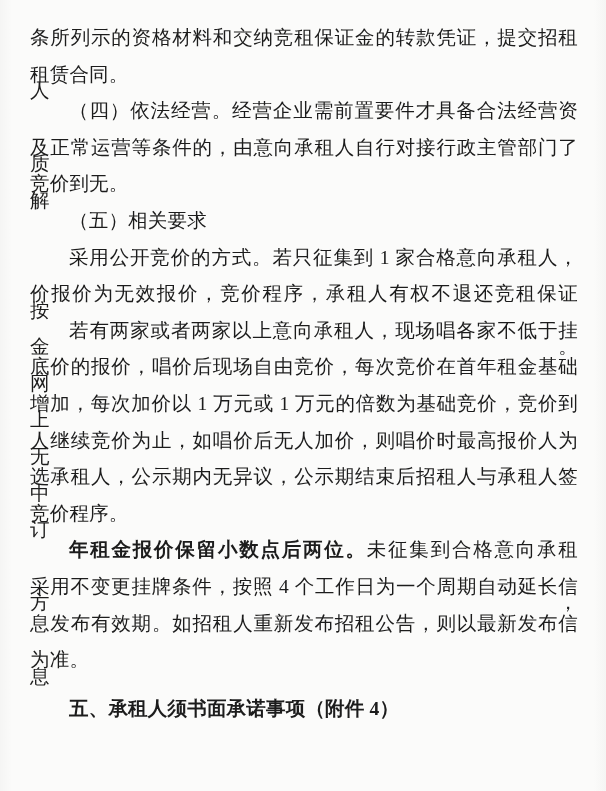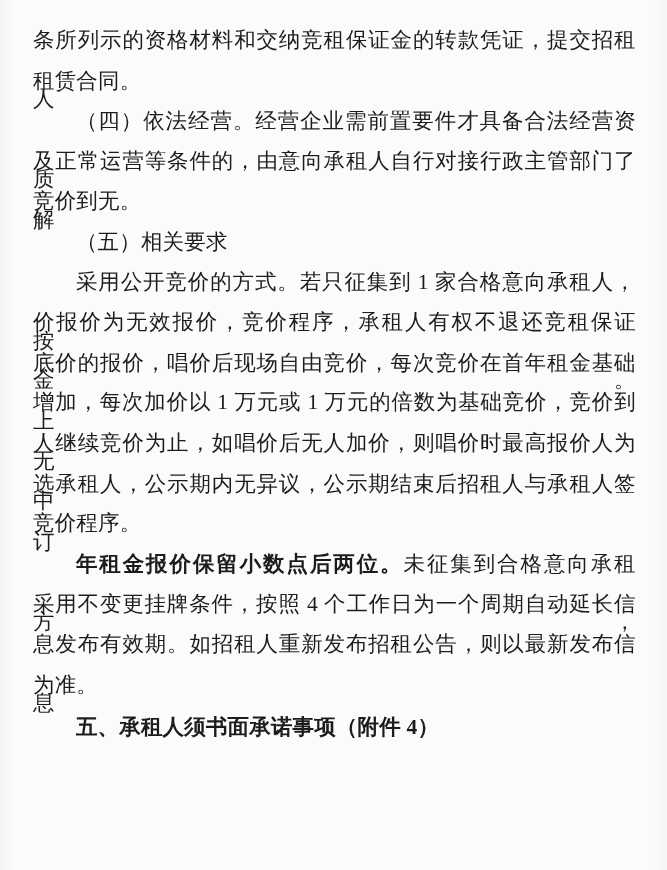--- a/index.html
+++ b/index.html
@@ -30,21 +30,21 @@
     overflow: visible;
   }
   .line.full {
     white-space: normal;
     text-align-last: justify;
   }
   .line.ind {
     text-indent: 2em;
   }
   .line.last-heading {
-    margin-top: 2px;
+    margin-top: 12px;
   }
   .seg-b {
     font-weight: 700;
   }
 </style>
 </head>
 <body>
 
 <div class="page">
 
@@ -58,20 +58,21 @@
 
   <div class="line"><span class="seg-b"></span><span class="seg">竞价到无。</span></div>
 
   <div class="line ind"><span class="seg-b"></span><span class="seg">（五）相关要求</span></div>
 
   <div class="line full ind"><span class="seg-b"></span><span class="seg">采用公开竞价的方式。若只征集到 1 家合格意向承租人，按</span></div>
 
 
   <div class="line full"><span class="seg-b"></span><span class="seg">价报价为无效报价，竞价程序，承租人有权不退还竞租保证金。</span></div>
 
+  <div class="line full ind"><span class="seg-b"></span><span class="seg">若有两家或者两家以上意向承租人，现场唱各家不低于挂网</span></div>
 
   <div class="line full"><span class="seg-b"></span><span class="seg">底价的报价，唱价后现场自由竞价，每次竞价在首年租金基础上</span></div>
 
   <div class="line full"><span class="seg-b"></span><span class="seg">增加，每次加价以 1 万元或 1 万元的倍数为基础竞价，竞价到无</span></div>
 
   <div class="line full"><span class="seg-b"></span><span class="seg">人继续竞价为止，如唱价后无人加价，则唱价时最高报价人为中</span></div>
 
   <div class="line full"><span class="seg-b"></span><span class="seg">选承租人，公示期内无异议，公示期结束后招租人与承租人签订</span></div>
 
   <div class="line"><span class="seg-b"></span><span class="seg">竞价程序。</span></div>

